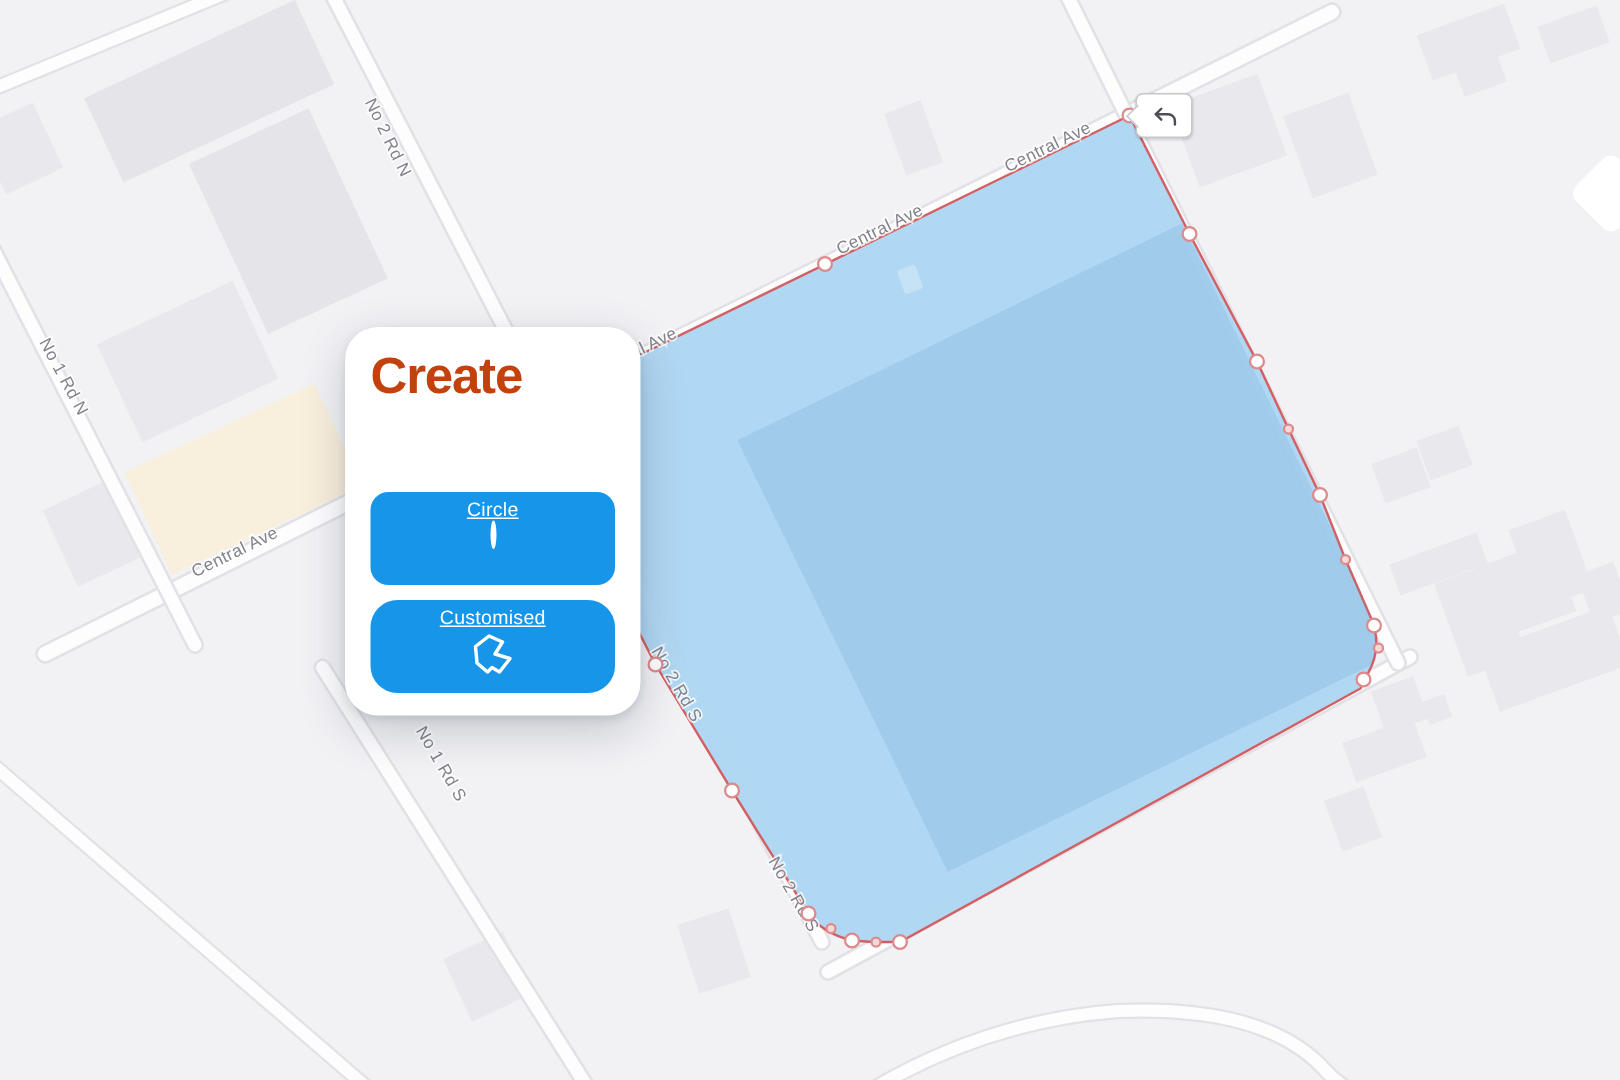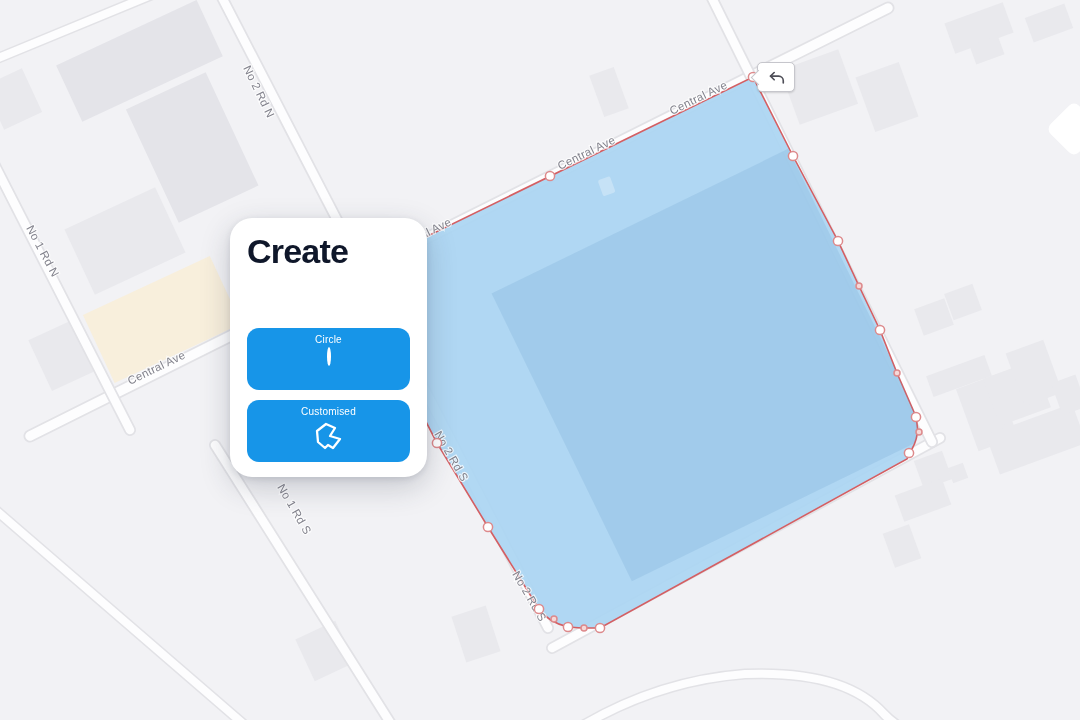--- a/index.html
+++ b/index.html
@@ -26,37 +26,37 @@
     background:#fff;border-radius:22px;
     box-shadow:0 10px 30px rgba(40,50,70,.22),0 2px 6px rgba(40,50,70,.12);
     z-index:30;
   }
   .card-arrow{
     position:absolute;right:-14px;top:109px;width:40px;height:40px;
     background:#fff;transform:rotate(45deg);border-radius:7px;z-index:29;
   }
   .card-title{
     position:absolute;left:17px;top:14px;width:170px;
-    font-size:34px;line-height:38px;font-weight:600;color:#0f172a;
+    font-size:34px;line-height:38px;font-weight:600;color:#c2410c;
     letter-spacing:-.8px;z-index:31;
   }
   .geo-btn{
     position:absolute;left:17px;width:163px;height:62px;
     background:var(--accent,#1795e8);border:none;border-radius:12px;
     cursor:pointer;display:flex;flex-direction:column;align-items:center;
     justify-content:flex-start;padding:0;z-index:31;
   }
   .geo-btn .btn-label{
-    color:#fff;font-size:10px;margin-top:7px;line-height:10px;
-    font-family:"Liberation Sans",sans-serif;letter-spacing:.2px;
+    color:#fff;font-size:13px;margin-top:7px;line-height:10px;
+    font-family:"Liberation Sans",sans-serif;letter-spacing:.2px;text-decoration:underline;
   }
   .geo-btn .btn-icon{margin-top:4px;display:block;}
   .btn-circle-glyph{width:29px;height:29px;border:2.6px solid #fff;border-radius:50%;box-sizing:border-box;}
   #btn-circle{top:110px;}
-  #btn-custom{top:182px;}
+  #btn-custom{top:182px;border-radius:18px;}
 
   
   .undo-bubble{
     position:absolute;left:757px;top:62px;width:36px;height:28px;
     background:#fff;border:1px solid #c6c6cc;border-radius:5px;
     box-shadow:0 1px 2px rgba(0,0,0,.15);z-index:20;cursor:pointer;
     display:flex;align-items:center;justify-content:center;
   }
   .undo-bubble::before{
     content:"";position:absolute;left:-5px;top:9px;width:10px;height:10px;

